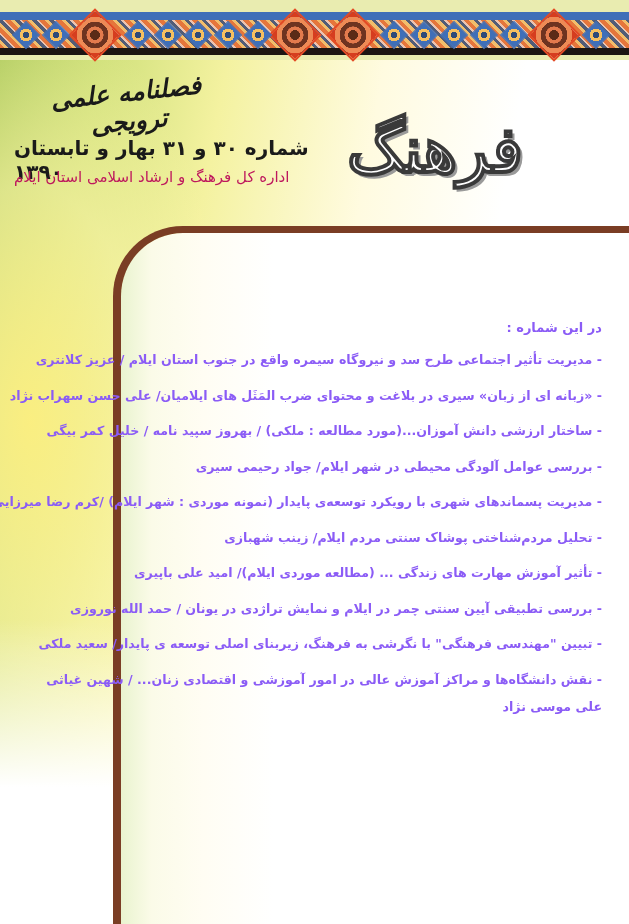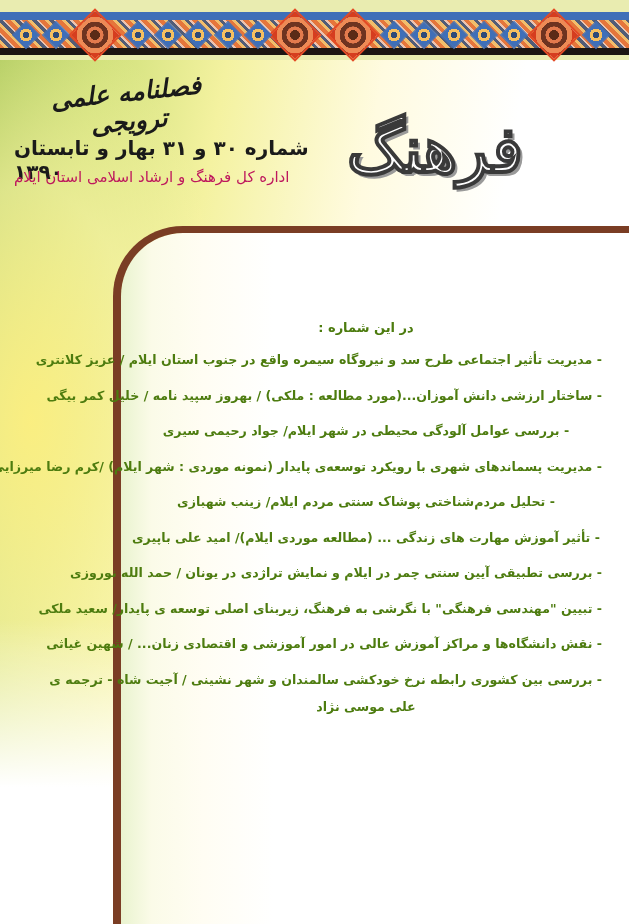--- a/index.html
+++ b/index.html
@@ -84,21 +84,21 @@
     font-size:20px; font-weight:bold; color:#1a1a1a;
   }
   .publisher {
     position:absolute; left:14px; top:168px; width:300px; direction:rtl; text-align:left;
     font-size:15px; color:#be185d;
   }
 
   
   .toc {
     position:absolute; left:130px; top:320px; width:472px; direction:rtl;
-    font-size:12.6px; font-weight:bold; color:#4d7c0f;text-align:center;
+    font-size:12.6px; font-weight:bold; color:#8b5cf6;
   }
   .toc-heading { margin:0 0 15px 0; font-size:13px; }
   .toc-item { height:35.5px; line-height:20px; white-space:nowrap; }
   .toc-item.cont { height:auto; margin-top:-8px; }
 </style>
 </head>
 <body>
 
 <div class="bg-left"></div>
 <div class="bg-fade-bottom"></div>
@@ -131,23 +131,23 @@
 <div class="subtitle">فصلنامه علمی ترویجی</div>
 <div class="issue">شماره ۳۰ و ۳۱ بهار و تابستان ۱۳۹۰</div>
 <div class="publisher">اداره کل فرهنگ و ارشاد اسلامی استان ایلام</div>
 
 <div class="frame-inner"></div>
 <div class="frame"></div>
 
 <div class="toc">
   <div class="toc-heading">در این شماره :</div>
   <div class="toc-item">- مدیریت تأثیر اجتماعی طرح سد و نیروگاه سیمره واقع در جنوب استان ایلام / عزیز کلانتری</div>
+  <div class="toc-item">- «زبانه ای از زبان» سیری در بلاغت و محتوای ضرب المَثَل های ایلامیان/ علی حسن سهراب نژاد</div>
   <div class="toc-item">- ساختار ارزشی دانش آموزان...(مورد مطالعه : ملکی) / بهروز سپید نامه / خلیل کمر بیگی</div>
   <div class="toc-item">- بررسی عوامل آلودگی محیطی در شهر ایلام/ جواد رحیمی سیری</div>
   <div class="toc-item">- مدیریت پسماندهای شهری با رویکرد توسعه‌ی پایدار (نمونه موردی : شهر ایلام) /کرم رضا میرزایی</div>
   <div class="toc-item">- تحلیل مردم‌شناختی پوشاک سنتی مردم ایلام/ زینب شهبازی</div>
   <div class="toc-item">- تأثیر آموزش مهارت های زندگی ... (مطالعه موردی ایلام)/ امید علی باپیری</div>
   <div class="toc-item">- بررسی تطبیقی آیین سنتی چمر در ایلام و نمایش تراژدی در یونان / حمد الله نوروزی</div>
   <div class="toc-item">- تبیین "مهندسی فرهنگی" با نگرشی به فرهنگ، زیربنای اصلی توسعه ی پایدار/ سعید ملکی</div>
   <div class="toc-item">- نقش دانشگاه‌ها و مراکز آموزش عالی در امور آموزشی و اقتصادی زنان... / شهین غیاثی</div>
-  <div class="toc-item">- بررسی بین کشوری رابطه نرخ خودکشی سالمندان و شهر نشینی / آجیت شاه - ترجمه ی</div>
   <div class="toc-item cont">علی موسی نژاد</div>
 </div>
 
 </body></html>

